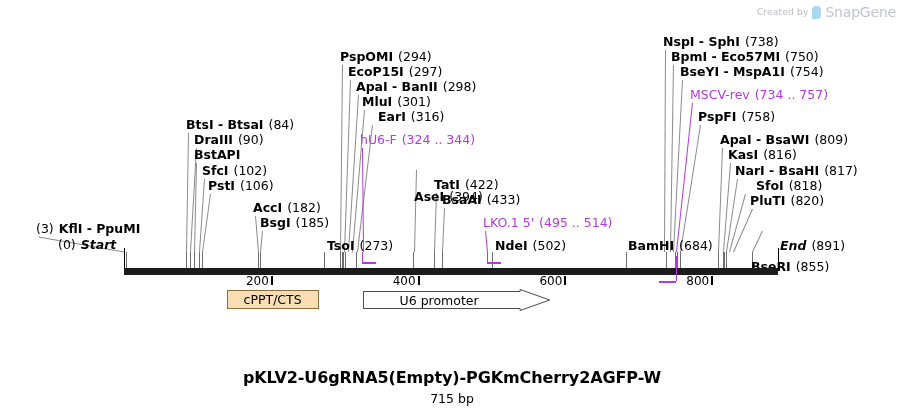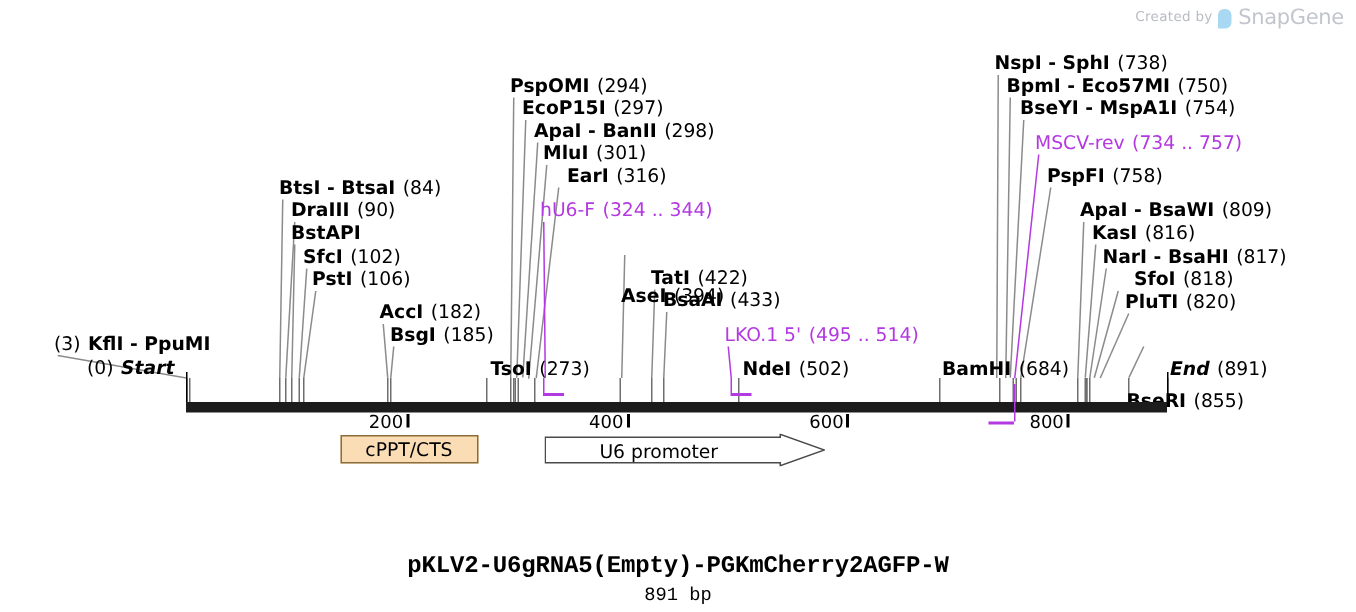--- a/index.html
+++ b/index.html
@@ -320,18 +320,18 @@
         <span>cPPT/CTS</span>
       </div>
       <div class="feature-arrow" style="left: 362.552px; top: 289px; width: 187.172px;">
         <svg width="187.1717171717172" height="22" viewBox="0 0 187.1717171717172 22" preserveAspectRatio="none" style="position:absolute;left:0;top:0;">
       <path d="M0.5,2.5 L157.1717171717172,2.5 L157.1717171717172,0.5 L186.6717171717172,11 L157.1717171717172,21.5 L157.1717171717172,19.5 L0.5,19.5 Z" fill="#ffffff" stroke="#4a4a4a" stroke-width="1"></path>
         </svg>
         <div class="arrow-label">U6 promoter</div>
       </div>
     </div>
 
-  <div class="title-block" style="top:368px;font-family:Liberation Mono, monospace;">
+  <div class="title-block" style="top:368px;">
     <div class="plasmid-title">pKLV2-U6gRNA5(Empty)-PGKmCherry2AGFP-W</div>
-    <div class="plasmid-size">891 bp</div>
+    <div class="plasmid-size">715 bp</div>
   </div>
 
 </div>
 
 </body></html>

